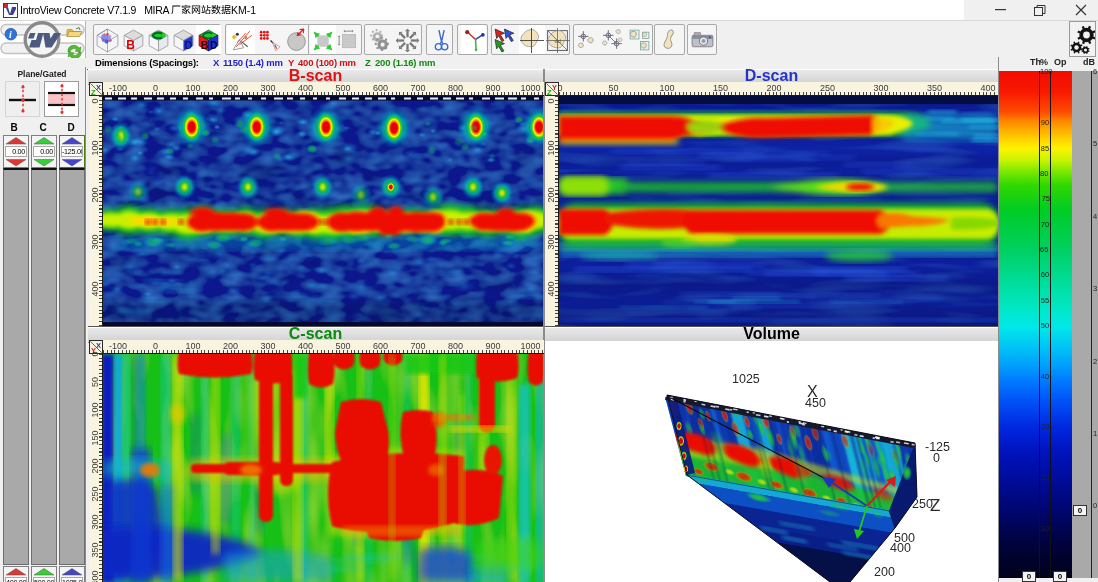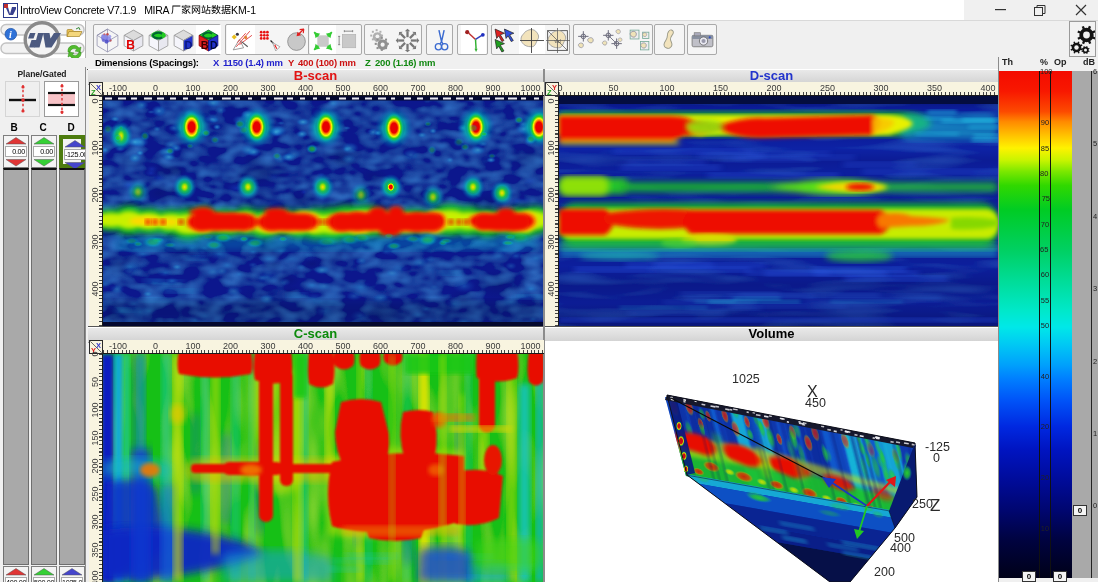--- a/index.html
+++ b/index.html
@@ -11,21 +11,21 @@
 #title-text{position:absolute;left:23px;top:2px;font-size:12.5px;color:#000;white-space:pre}
 
 #toolbar{position:absolute;left:0;top:20px;width:1098px;height:37px;background:#f0f0f0;border-top:1px solid #d9d9d9}
 #logo{position:absolute;left:0;top:0px;width:86px;height:37px;background:#fff;border-right:1px solid #b5b5b5}
 .tgroup{position:absolute;top:3px;height:31px;background:#f5f5f5;border:1px solid #a9a9a9;border-radius:2px}
 
 #dimbar{position:absolute;left:87px;top:57px;width:1011px;height:12px;background:#f0f0f0;font-size:9.5px;letter-spacing:-0.2px;font-weight:bold}
 
 #sidebar{position:absolute;left:0;top:67px;width:86px;height:525px;background:#f0f0f0;border-right:1px solid #8c8c8c}
 
-.ptitle{position:absolute;height:16px;background:linear-gradient(#e9e9e9,#d2d2d2);border-top:1px solid #fff;border-bottom:1px solid #9a9a9a;font-size:13px;font-weight:bold;text-align:center;line-height:11px}
+.ptitle{position:absolute;height:16px;background:linear-gradient(#e9e9e9,#d2d2d2);border-top:1px solid #fff;border-bottom:1px solid #9a9a9a;font-size:16px;font-weight:bold;text-align:center;line-height:11px}
 .ruler{position:absolute;background:#f8f4e0;border-bottom:1px solid #1a1a1a}
 .rlab{position:absolute;font-size:9px;color:#3a3a3a;transform:translateX(-50%);top:1px}
 .vlab{position:absolute;font-size:9px;color:#3a3a3a;transform:translate(-50%,-50%) rotate(-90deg)}
 .corner{position:absolute;background:#f8f4e0;border:1px solid #2a2a2a}
 .vruler{position:absolute;background:#f8f4e0;border-right:1px solid #1a1a1a}
 svg{display:block}
 </style></head>
 <body>
 <div id="win">
   <div id="titlebar">
@@ -434,21 +434,21 @@
 </div>
       <div class="abs" style="left:31px;top:68px;width:26px;height:33px;background:#f4f4f4;border:1px solid #7e7e7e">
 <svg class="abs" style="left:0;top:0" width="24" height="10">
           <polygon points="2,8 12.0,1.5 22,8" fill="#35d035" stroke="#555" stroke-width="0.5"></polygon>
         </svg>
 <div class="abs" style="left:1px;top:10px;width:22px;height:11px;background:#fff;border:1px solid #aaa;font-size:7.2px;letter-spacing:-0.3px;overflow:hidden;text-align:right;line-height:9px;padding-right:1px">0.00</div>
 <svg class="abs" style="left:0;top:22px" width="24" height="10">
           <polygon points="2,1.5 12.0,8 22,1.5" fill="#35d035" stroke="#555" stroke-width="0.5"></polygon>
         </svg>
 </div>
-      <div class="abs" style="left:59px;top:68px;width:26px;height:33px;background:#f4f4f4;border:4px solid #4d7c0f">
+      <div class="abs" style="left:59px;top:68px;width:26px;height:33px;background:#f4f4f4;border:1px solid #4d7c0f">
 <svg class="abs" style="left:0;top:0" width="24" height="10">
           <polygon points="2,8 12.0,1.5 22,8" fill="#4545cc" stroke="#555" stroke-width="0.5"></polygon>
         </svg>
 <div class="abs" style="left:1px;top:10px;width:22px;height:11px;background:#fff;border:1px solid #aaa;font-size:7.2px;letter-spacing:-0.3px;overflow:hidden;text-align:right;line-height:9px;padding-right:1px">-125.00</div>
 <svg class="abs" style="left:0;top:22px" width="24" height="10">
           <polygon points="2,1.5 12.0,8 22,1.5" fill="#4545cc" stroke="#555" stroke-width="0.5"></polygon>
         </svg>
 </div>
     <div class="abs" style="left:3px;top:101px;width:26px;height:397px;background:#a9a9a9;border:1px solid #6e6e6e;border-top:2.5px solid #111"></div>
       <div class="abs" style="left:31px;top:101px;width:26px;height:397px;background:#a9a9a9;border:1px solid #6e6e6e;border-top:2.5px solid #111"></div>
@@ -1623,21 +1623,21 @@
           <text x="349" y="201" font-size="12.5" fill="#2a2a2a" font-family="Liberation Sans">500</text>
           <text x="345" y="211" font-size="12.5" fill="#2a2a2a" font-family="Liberation Sans">400</text>
           <text x="329" y="235" font-size="12.5" fill="#2a2a2a" font-family="Liberation Sans">200</text>
           <text x="262" y="56" font-size="16" fill="#2a2a2a" font-family="Liberation Sans">X</text>
           <text x="385" y="170" font-size="17" fill="#2a2a2a" font-family="Liberation Sans">Z</text>
         </svg>
       </div>
     </div>
   <div class="abs" style="left:999px;top:57px;width:99px;height:525px;background:#f0f0f0">
       <div class="abs" style="left:0;top:0;width:73px;height:12px;font-size:9px;font-weight:bold;color:#222">
-        <span class="abs" style="left:3px">Th</span>
+        <span class="abs" style="left:31px">Th</span>
         <span class="abs" style="left:41px">%</span>
         <span class="abs" style="left:55px">Op</span>
         <span class="abs" style="left:84px">dB</span>
       </div>
       <div class="abs" style="left:0px;top:14px;width:73px;height:507px;background:linear-gradient(180deg,#f40b00 0%,#f81800 4%,#fc4a00 8%,#ff8a00 10%,#ffc800 13%,#fef200 15.2%,#c8f400 17.6%,#7ce800 19.8%,#30d800 22.6%,#00cc24 27.4%,#00d062 35.3%,#00dc96 41.2%,#00e8c8 47.1%,#00e8e8 50.5%,#00c8f4 54%,#00a0fc 58%,#0080ff 60.6%,#0054f8 64.9%,#0028e0 70.2%,#0014c0 74.8%,#000c9c 80.3%,#000670 86.6%,#000340 92.5%,#000118 100%)"></div>
       <div class="abs" style="left:40px;top:14px;width:1px;height:507px;background:#111"></div>
       <div class="abs" style="left:51px;top:14px;width:1px;height:507px;background:#111"></div>
       <div class="abs" style="left:41px;top:10px;width:10px;text-align:center;font-size:7.5px;color:#222">100</div>
       <div class="abs" style="left:41px;top:61px;width:10px;text-align:center;font-size:7.5px;color:#222">90</div>
       <div class="abs" style="left:41px;top:87px;width:10px;text-align:center;font-size:7.5px;color:#222">85</div>

